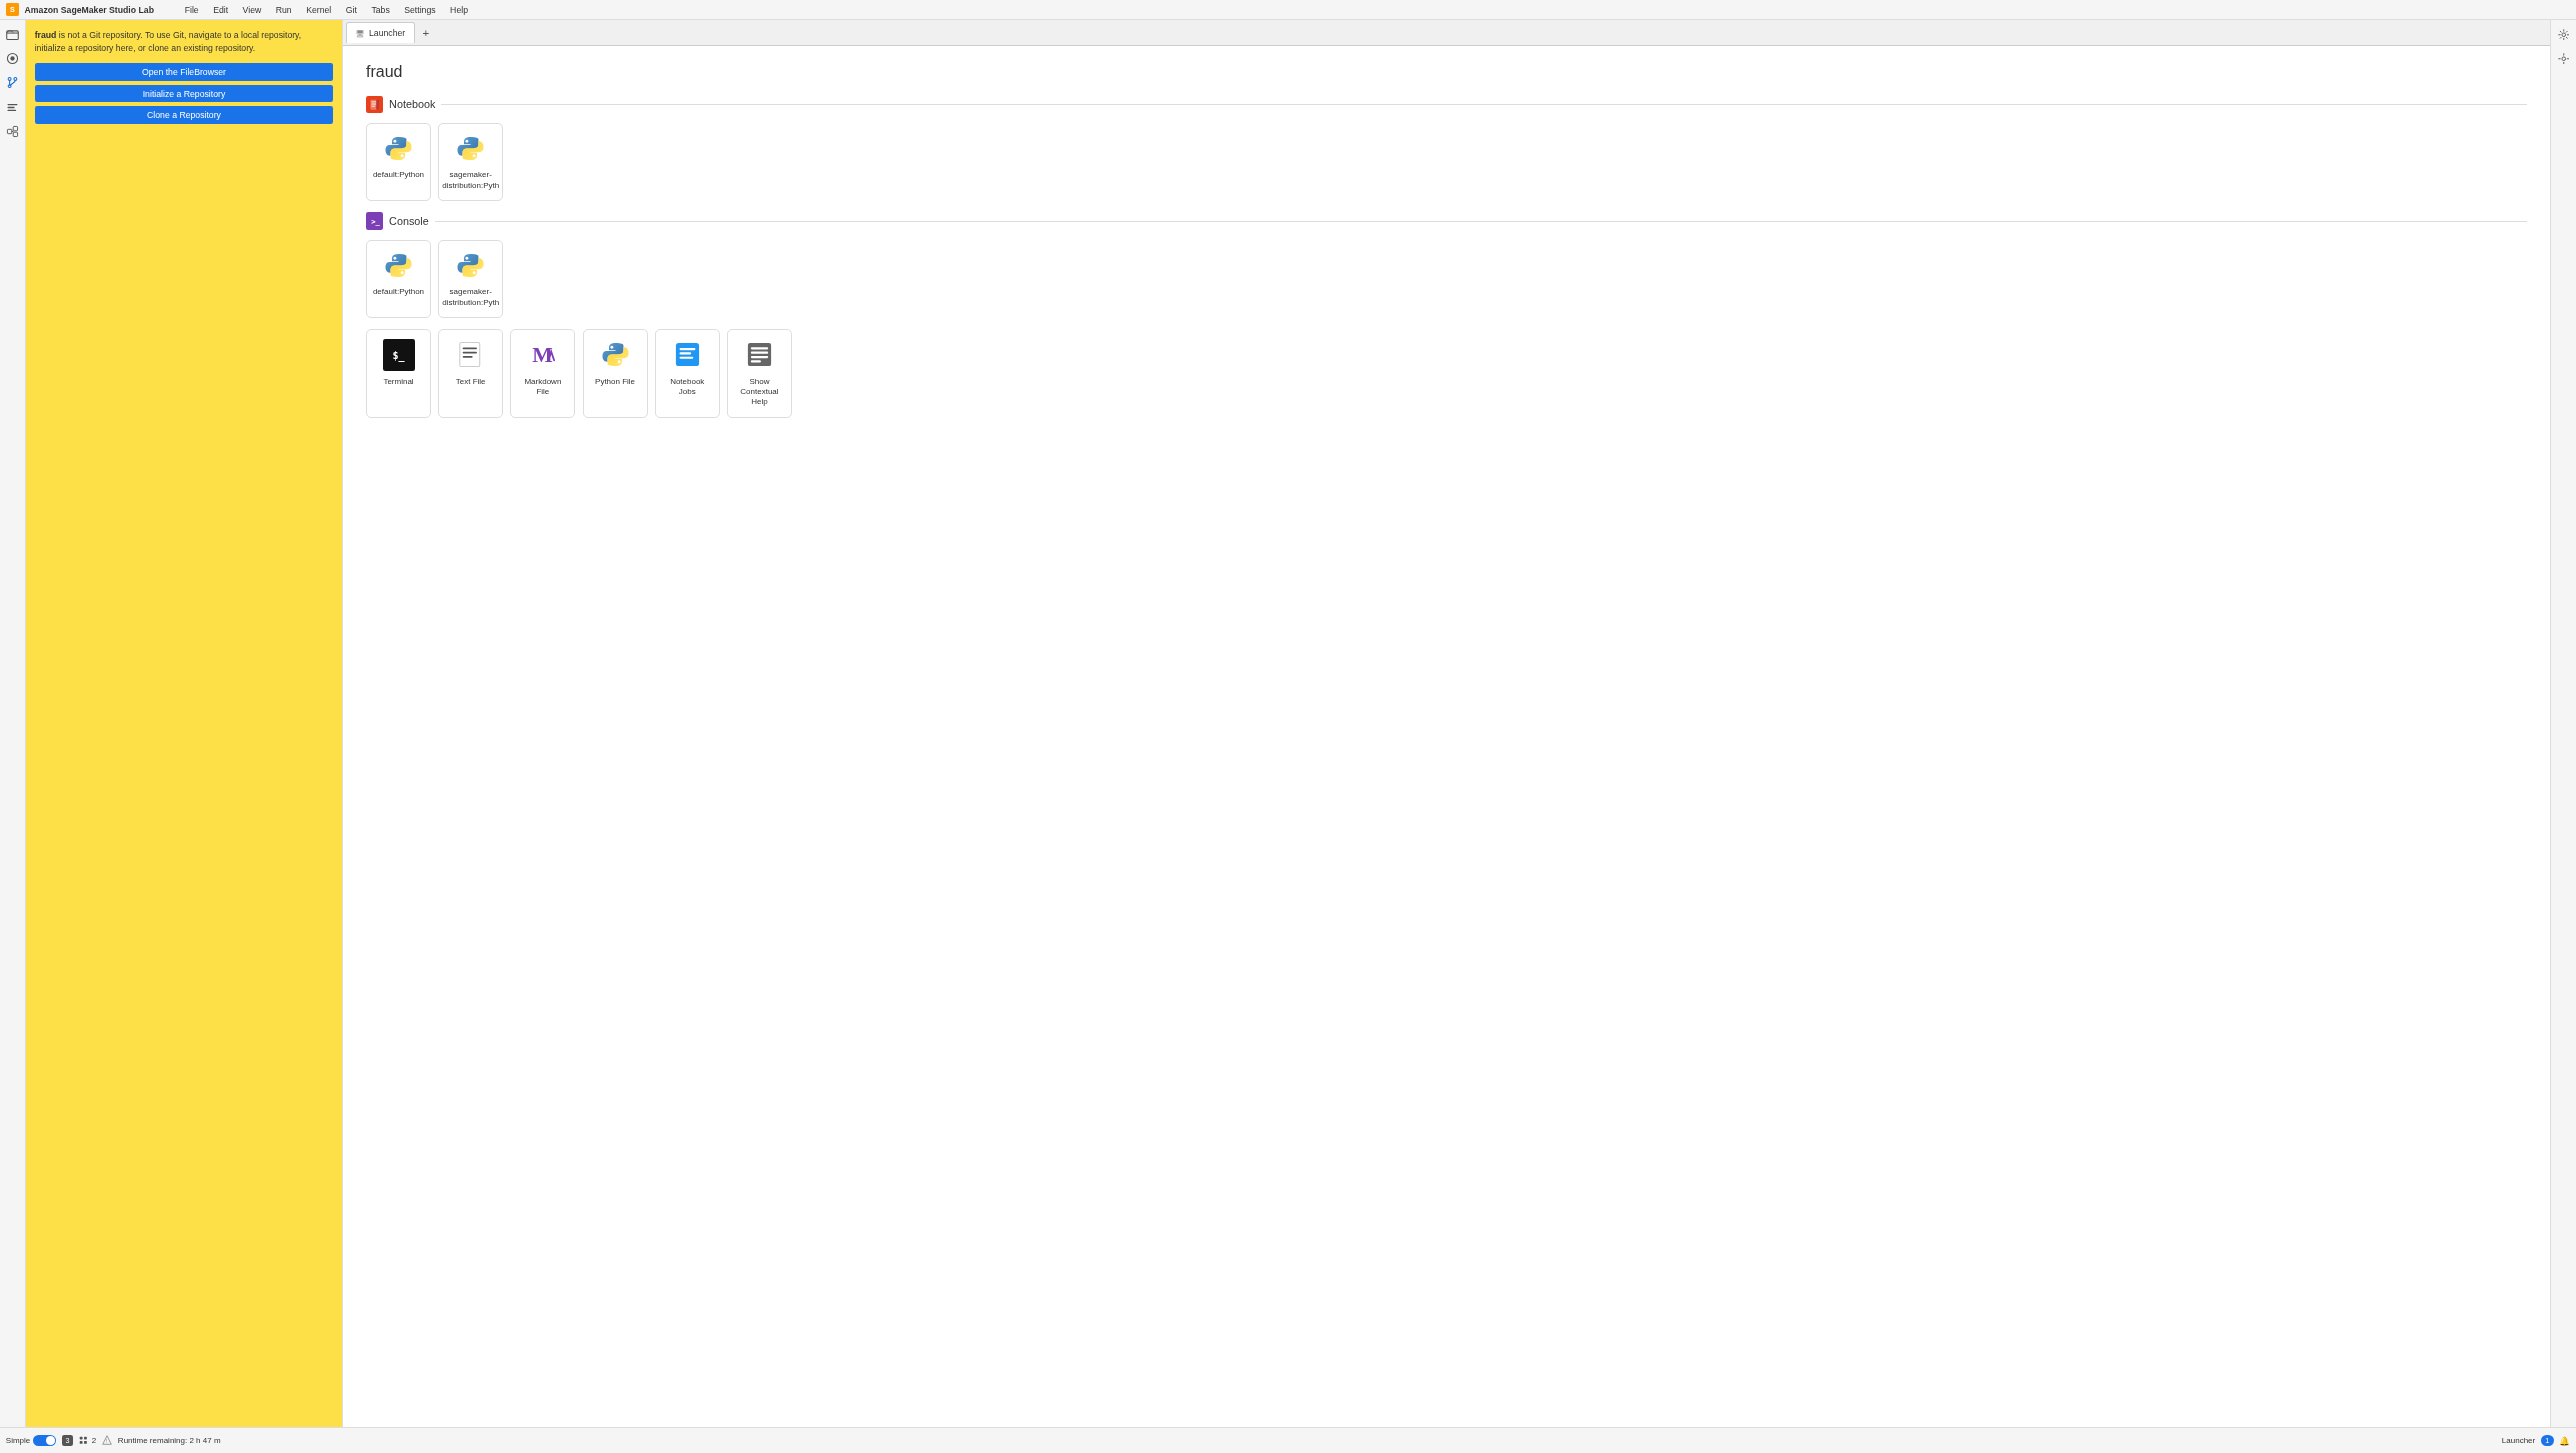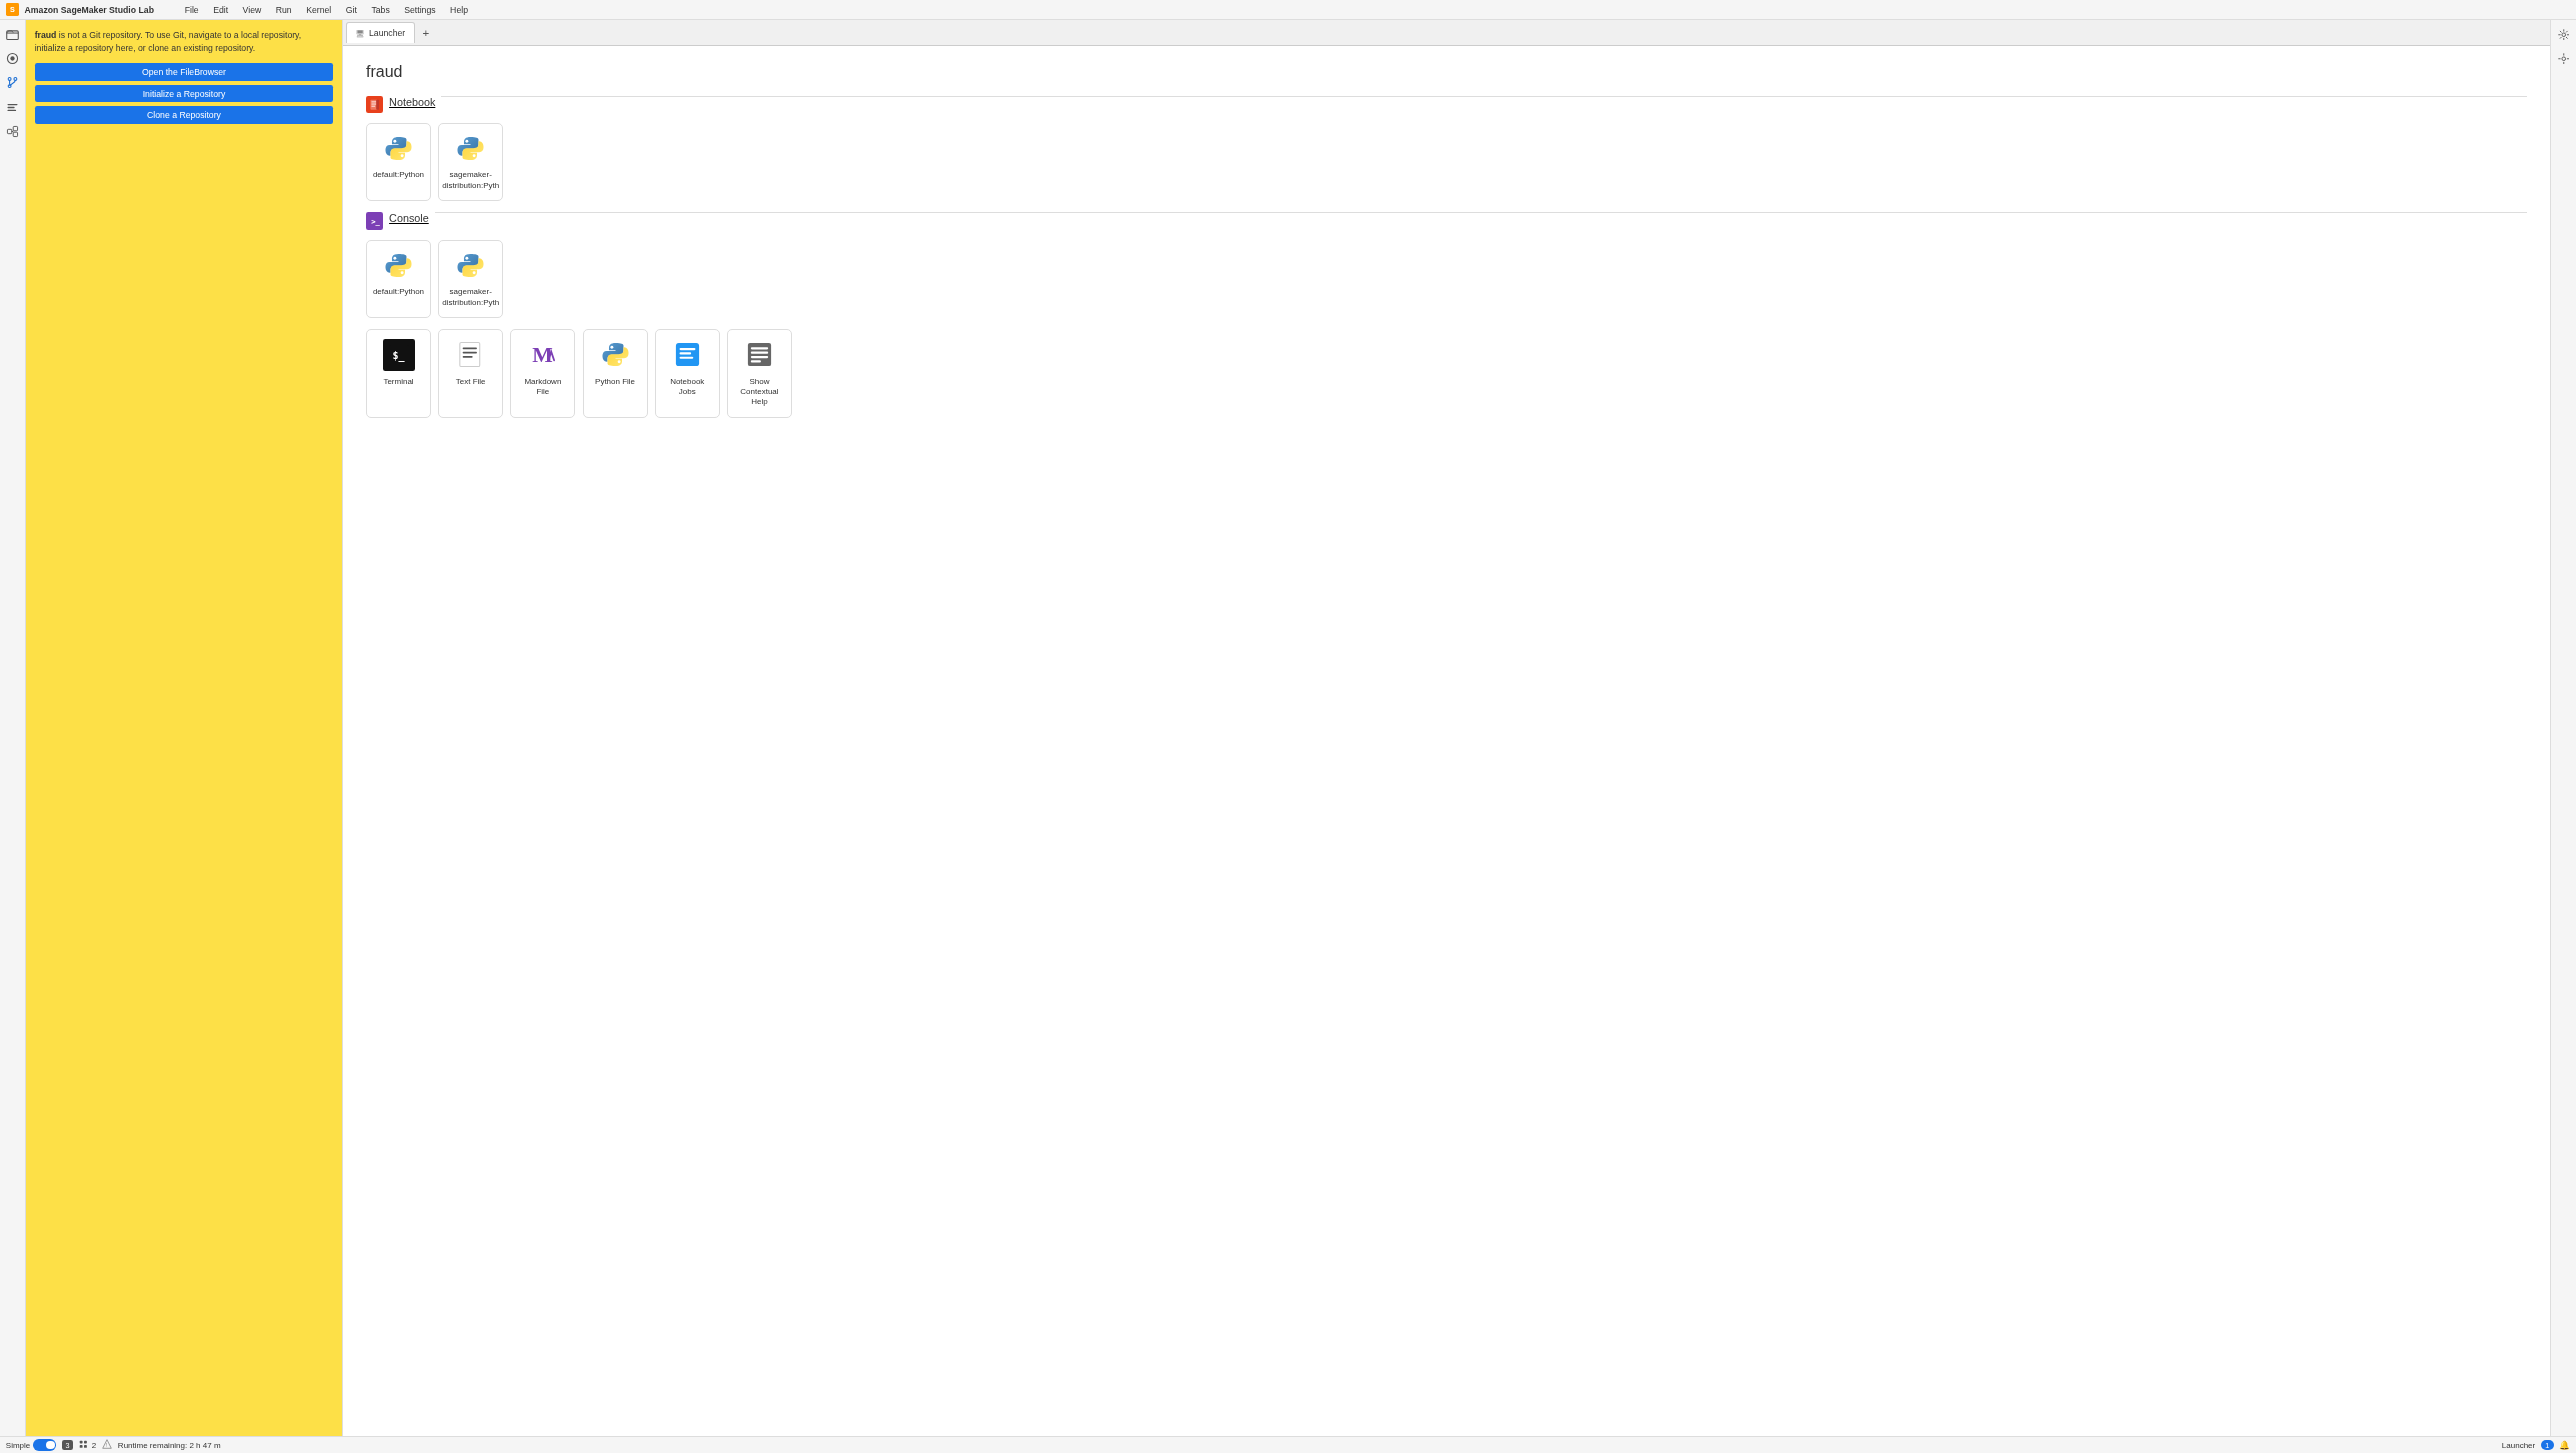--- a/index.html
+++ b/index.html
@@ -62,21 +62,21 @@
     }
 
     
     .launcher-content {
       flex: 1; background: #ffffff; overflow-y: auto; padding: 17.3px 23px;
     }
 
     .launcher-title { font-size: 16px; font-weight: 400; color: #333; margin-bottom: 14.4px; }
 
     .section-header {
-      display: flex; align-items: flex-start; gap: 5.8px; margin-bottom: 10px; margin-top: 7.2px; text-decoration: underline;
+      display: flex; align-items: center; gap: 5.8px; margin-bottom: 10px; margin-top: 7.2px;
     }
     .section-divider { flex: 1; height: 0.7px; background: #ddd; }
     .section-title { font-size: 10.8px; font-weight: 500; color: #333; }
 
     .section-icon {
       width: 17.3px; height: 17.3px; border-radius: 2.2px; display: flex; align-items: center; justify-content: center;
       font-size: 9.4px; font-weight: 700;
     }
     .section-icon.notebook { background: #e8401c; color: white; }
     .section-icon.console { background: #7c3fb5; color: white; font-family: monospace; }
@@ -108,21 +108,21 @@
       display: flex; flex-direction: column; align-items: center; padding-top: 4.3px; gap: 4.3px; flex-shrink: 0;
     }
     .right-sidebar-icon {
       width: 20px; height: 20px; display: flex; align-items: center; justify-content: center;
       cursor: pointer; border-radius: 2.2px; color: #555; font-size: 10px;
     }
 
     
     .status-bar {
       display: flex; align-items: center; justify-content: space-between;
-      background: #f5f5f5; border-top: 0.7px solid #ddd; height: 17px;
+      background: #f5f5f5; border-top: 0.7px solid #ddd; height: 26px;
       padding: 0 5.8px; font-size: 8px; color: #333; flex-shrink: 0;
     }
     .status-left { display: flex; align-items: center; gap: 5.8px; }
     .status-toggle { display: flex; align-items: center; gap: 2.9px; }
     .toggle-switch {
       width: 23px; height: 11.5px; background: #aaa; border-radius: 5.8px;
       position: relative; cursor: pointer;
     }
     .toggle-switch.on { background: #1a73e8; }
     .toggle-knob {

